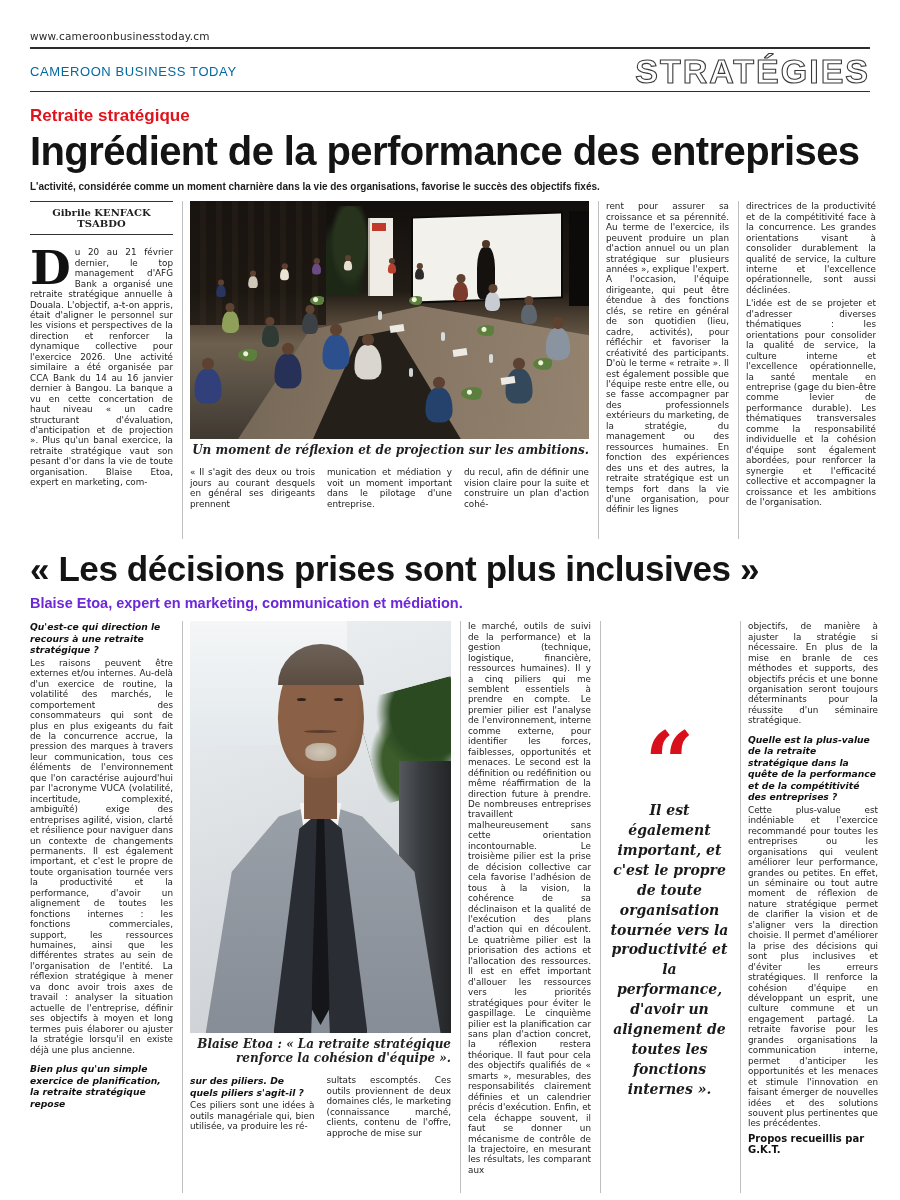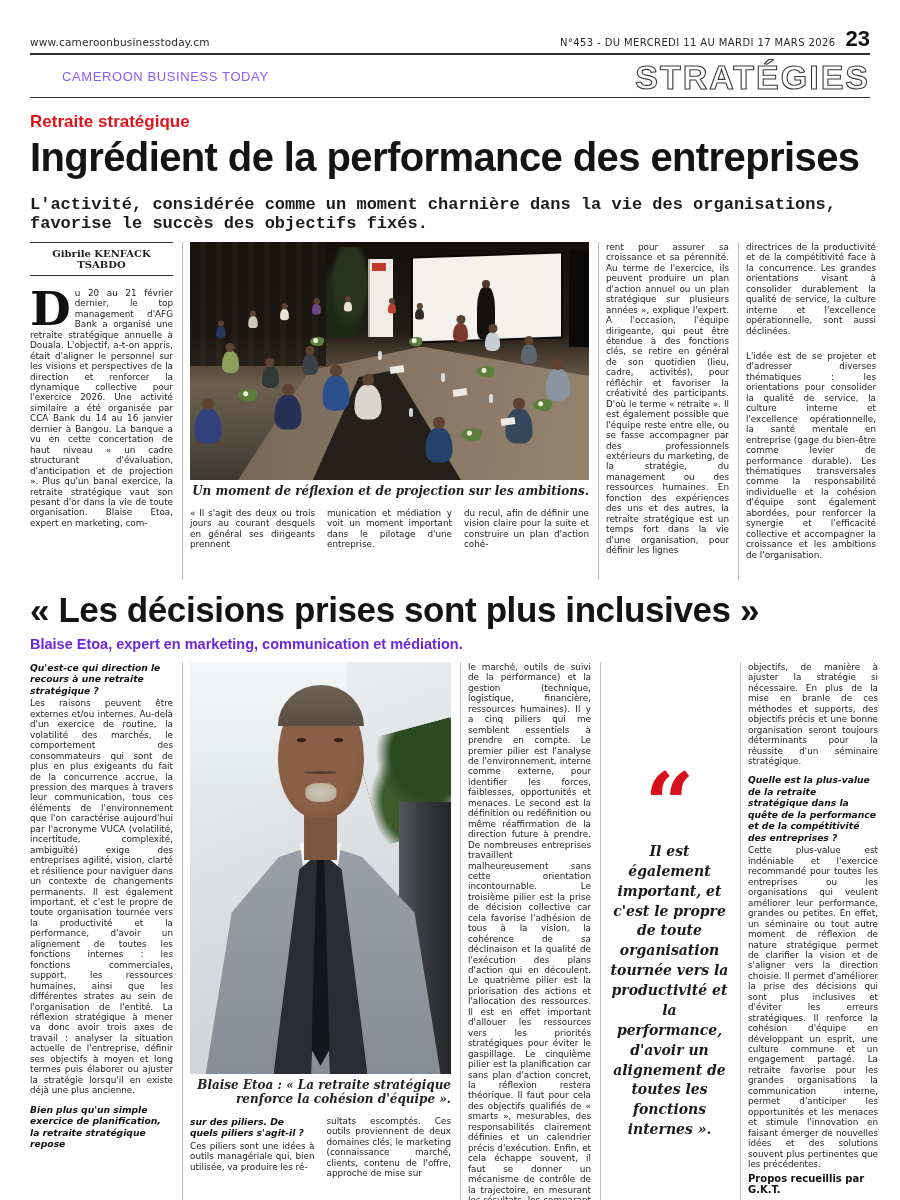--- a/index.html
+++ b/index.html
@@ -12,46 +12,46 @@
   .page { padding:30px 30px 0 30px; }
 
   
   .hdr-row1 { display:flex; justify-content:space-between; align-items:flex-end; padding-bottom:5px; }
   .hdr-url { font-size:10.5px; color:#2a2a2a; letter-spacing:.2px; }
   .hdr-right { display:flex; align-items:flex-end; gap:10px; }
   .hdr-issue { font-size:10px; color:#2a2a2a; letter-spacing:.4px; }
   .hdr-page { font-family:"Liberation Sans", sans-serif; font-size:22px; font-weight:800; line-height:.8; color:#111; }
   .hdr-rule1 { border-top:2.2px solid #2d2d2d; }
   .hdr-row2 { display:flex; justify-content:space-between; align-items:center; padding:6px 0 4px 0; }
-  .masthead { font-family:"Liberation Sans", sans-serif; font-size:13px; letter-spacing:.6px; color:#8b5cf6;margin-left:32px; }
+  .masthead { font-family:"Liberation Sans", sans-serif; font-size:13px; letter-spacing:.6px; color:#0369a1; }
   .section-name {
     font-family:"Liberation Sans", sans-serif; font-size:34px; font-weight:700;
     letter-spacing:2px; line-height:.95; color:#555;
   }
   @supports (-webkit-text-stroke: 1px black) {
     .section-name { color:transparent; -webkit-text-stroke:1.1px #3a3a3a; }
   }
   .hdr-rule2 { border-top:1.6px solid #2d2d2d; }
 
   
   .kicker { margin-top:14px; font-family:"Liberation Sans", sans-serif; font-size:17px; font-weight:800; color:#e0131d; }
   .headline1 { font-family:"Liberation Sans", sans-serif; font-size:40px; font-weight:800; letter-spacing:-.6px; color:#141414; margin-top:3px; white-space:nowrap; }
-  .standfirst1 { font-family:Liberation Mono, monospace; font-size:17px; font-weight:700; color:#1c1c1c; margin:15px 0 9px 0; }
+  .standfirst1 { font-family:Liberation Sans, sans-serif; font-size:10px; font-weight:700; color:#1c1c1c; margin:7px 0 9px 0; }
 
   
   .grid { display:grid; column-gap:2px; }
   .a1-grid { grid-template-columns:150px 414px 138px 138px; height:338px; }
   .a2-grid { grid-template-columns:150px 276px 138px 138px 138px; height:572px; }
   .cell { padding:0 7px; overflow:hidden; }
   .cell:first-child { padding-left:0; }
   .cell + .cell { border-left:1px solid #bfbfbf; }
   .cell:last-child { padding-right:0; }
 
   .bodytext { font-size:8.8px; line-height:1.19; text-align:justify; color:#222; }
-  .bodytext p + p { margin-top:15px; }
+  .bodytext p + p { margin-top:3px; }
 
   .byline { font-family:"DejaVu Serif", serif; font-weight:700; font-size:10px; text-align:center;
     border-top:1.4px solid #333; border-bottom:1.4px solid #333; padding:5px 0; margin-bottom:12px; }
 
   .dropcap { float:left; font-family:"DejaVu Serif", serif; font-weight:700; font-size:47px; line-height:.78;
     padding:3px 4px 0 0; color:#111; }
 
   .caption { font-family:"DejaVu Serif", serif; font-style:italic; font-weight:700; font-size:12px;
     color:#222; text-align:right; margin-top:4px; }
 
@@ -142,24 +142,20 @@
   .pt-goatee { position:absolute; left:50%; transform:translateX(-50%); top:29.5%; width:12%; height:4.5%;
     border-radius:40%; background:radial-gradient(#d9d2c4, #b9ae9d); opacity:.9; }
 </style>
 </head>
 <body>
 
 <div class="page">
 
   <div class="hdr-row1">
     <span class="hdr-url">www.cameroonbusinesstoday.cm</span>
-    <span class="hdr-right">
-      <span class="hdr-issue">N°453 - DU MERCREDI 11 AU MARDI 17 MARS 2026</span>
-      <span class="hdr-page">23</span>
-    </span>
   </div>
   <div class="hdr-rule1"></div>
   <div class="hdr-row2">
     <span class="masthead">CAMEROON BUSINESS TODAY</span>
     <span class="section-name">STRATÉGIES</span>
   </div>
   <div class="hdr-rule2"></div>
 
   <div class="kicker">Retraite stratégique</div>
   <h1 class="headline1">Ingrédient de la performance des entreprises</h1>

